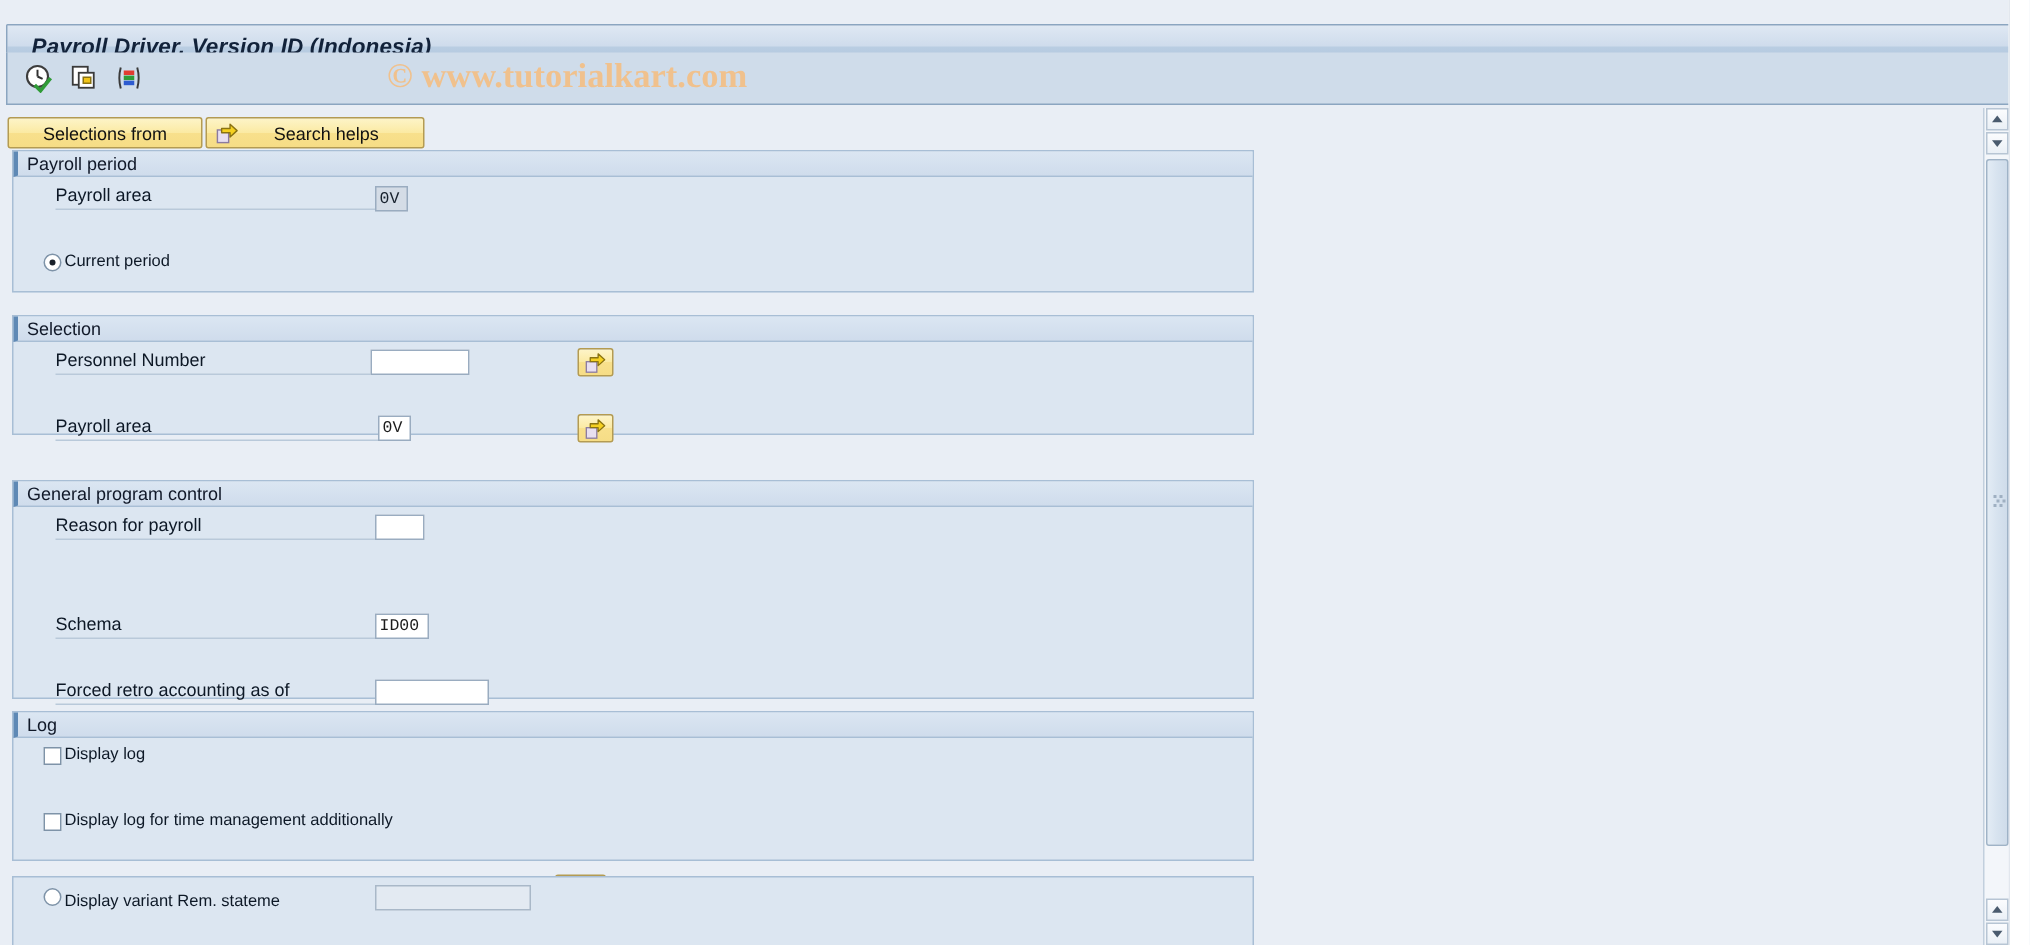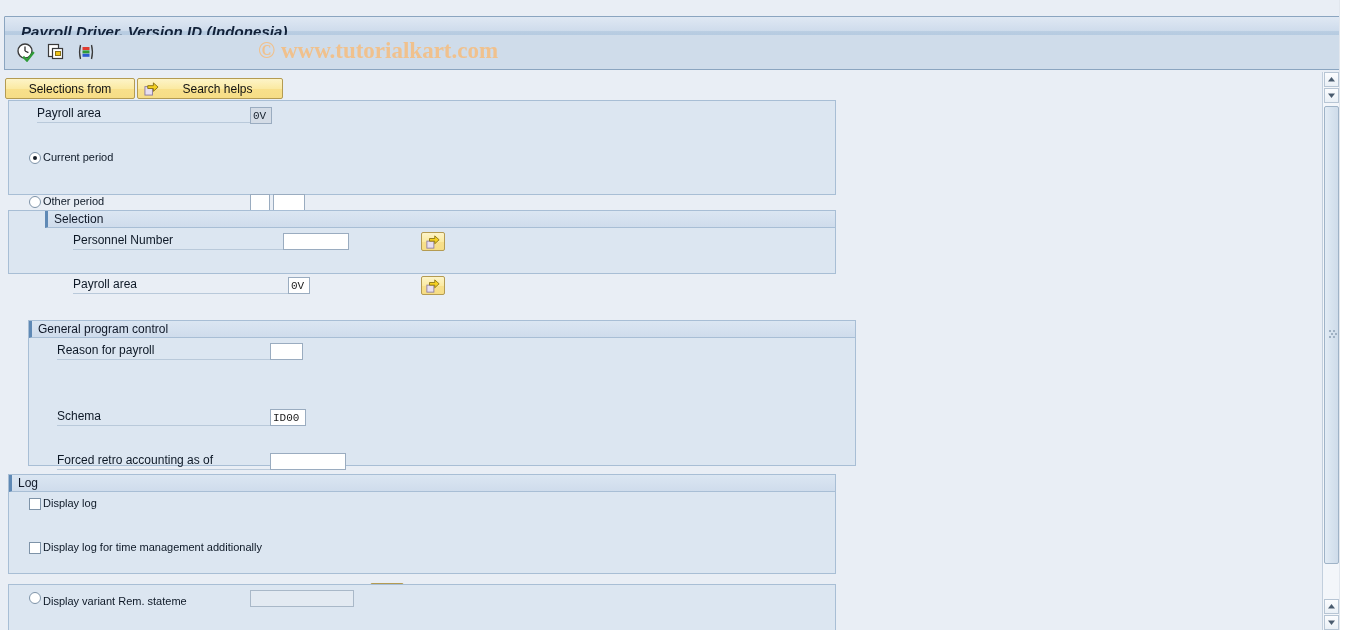--- a/index.html
+++ b/index.html
@@ -296,39 +296,40 @@
           <path d="M4 5 L10 5 L10 2 L15 6.5 L10 11 L10 8 L4 8 Z" fill="#f5d020" stroke="#8a7312" stroke-width="1" stroke-linejoin="round"></path>
         </svg>
       </span>
       <span class="lbl">Search helps</span>
     </div>
   </div>
 
   <div class="formarea">
 
     <div class="panel" style="top:0px; height:95px;">
+      <div class="panel-head">Payroll period</div>
       <div class="panel-body" style="height:76px;">
         <div class="row" style="top:4px;">
           <div class="flabel under">Payroll area</div>
           <input class="inp ro" style="left: 241px; top: 2px; width: 22px;" readonly="" value="0V">
         </div>
         <div class="row" style="top:26px;">
           <div class="radio on" style="left:20px; top:3px;"></div>
           <div class="optlabel" style="left:34px; top:2px;">Current period</div>
         </div>
         <div class="row" style="top:48px;">
           <div class="radio" style="left:20px; top:3px;"></div>
           <div class="optlabel" style="left:34px; top:2px;">Other period</div>
           <input class="inp" style="left: 241px; top: 1px; width: 20px;" value="">
           <input class="inp" style="left: 264px; top: 1px; width: 32px;" value="">
         </div>
       </div>
     </div>
 
-    <div class="panel" style="top:110px; height:64px;padding-left:36px;">
+    <div class="panel" style="top:110px; height:80px;">
       <div class="panel-head">Selection</div>
       <div class="panel-body" style="height:59px;">
         <div class="row" style="top:4px;">
           <div class="flabel under">Personnel Number</div>
           <input class="inp" style="left: 238px; top: 1px; width: 66px;" value="">
           <div class="arrowbtn" style="left:376px; top:0px;">
             <svg width="14" height="14" viewBox="0 0 16 16">
               <rect x="1" y="7" width="8" height="8" fill="#e8dff0" stroke="#8b7ba0" stroke-width="1"></rect>
               <path d="M4 4 L10 4 L10 1 L15 5.5 L10 10 L10 7 L4 7 Z" fill="#f5d020" stroke="#8a7312" stroke-width="1" stroke-linejoin="round"></path>
             </svg>
@@ -340,21 +341,21 @@
           <div class="arrowbtn" style="left:376px; top:0px;">
             <svg width="14" height="14" viewBox="0 0 16 16">
               <rect x="1" y="7" width="8" height="8" fill="#e8dff0" stroke="#8b7ba0" stroke-width="1"></rect>
               <path d="M4 4 L10 4 L10 1 L15 5.5 L10 10 L10 7 L4 7 Z" fill="#f5d020" stroke="#8a7312" stroke-width="1" stroke-linejoin="round"></path>
             </svg>
           </div>
         </div>
       </div>
     </div>
 
-    <div class="panel" style="top:220px; height:146px;margin-left:20px;">
+    <div class="panel" style="top:220px; height:146px;">
       <div class="panel-head">General program control</div>
       <div class="panel-body" style="height:127px;">
         <div class="row" style="top:4px;">
           <div class="flabel under">Reason for payroll</div>
           <input class="inp" style="left: 241px; top: 1px; width: 33px;" value="">
         </div>
         <div class="row" style="top:48px;">
           <div class="flabel under">Schema</div>
           <input class="inp" style="left: 241px; top: 1px; width: 36px;" value="ID00">
         </div>

